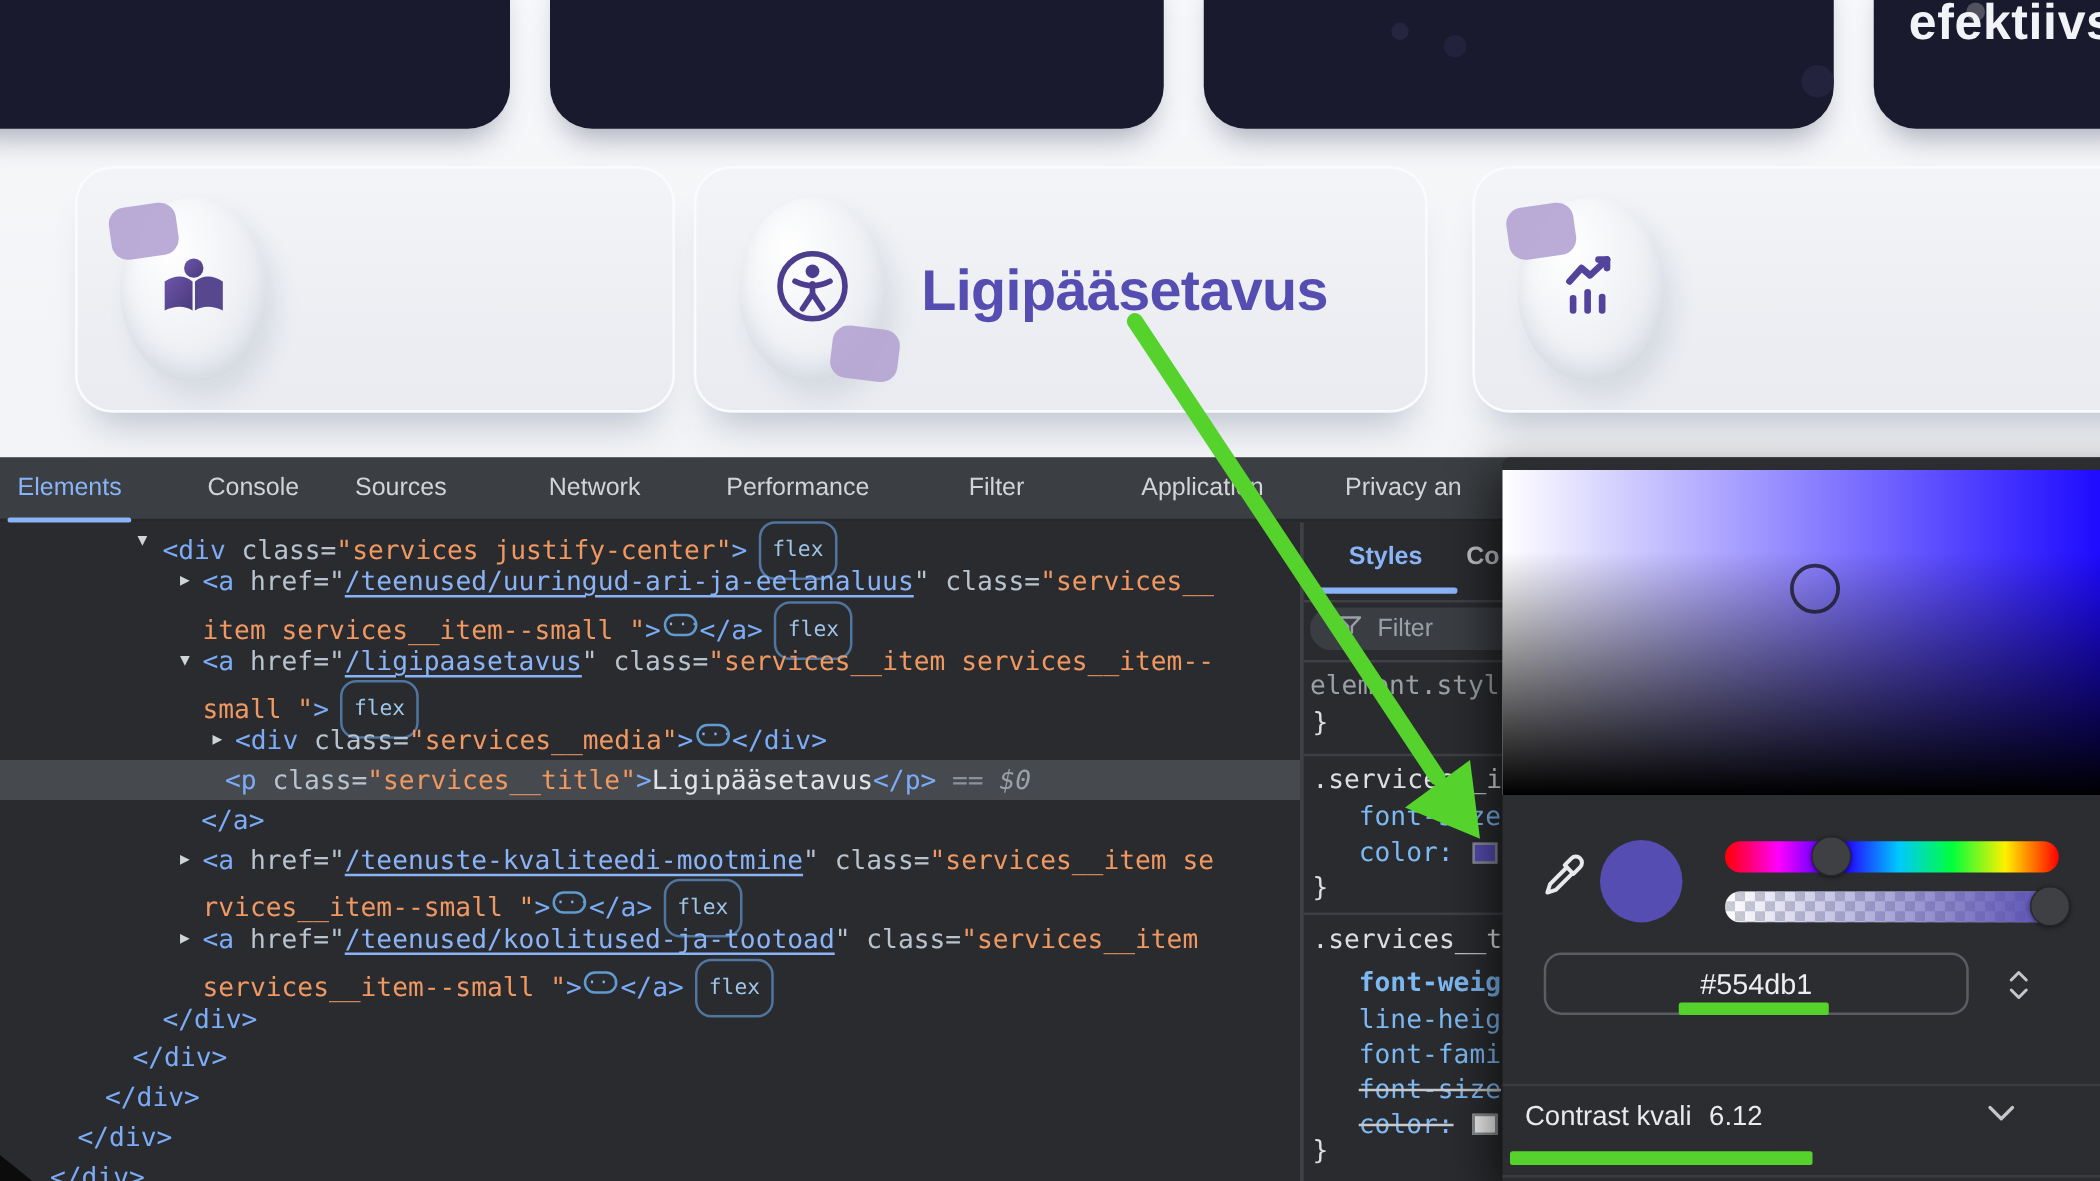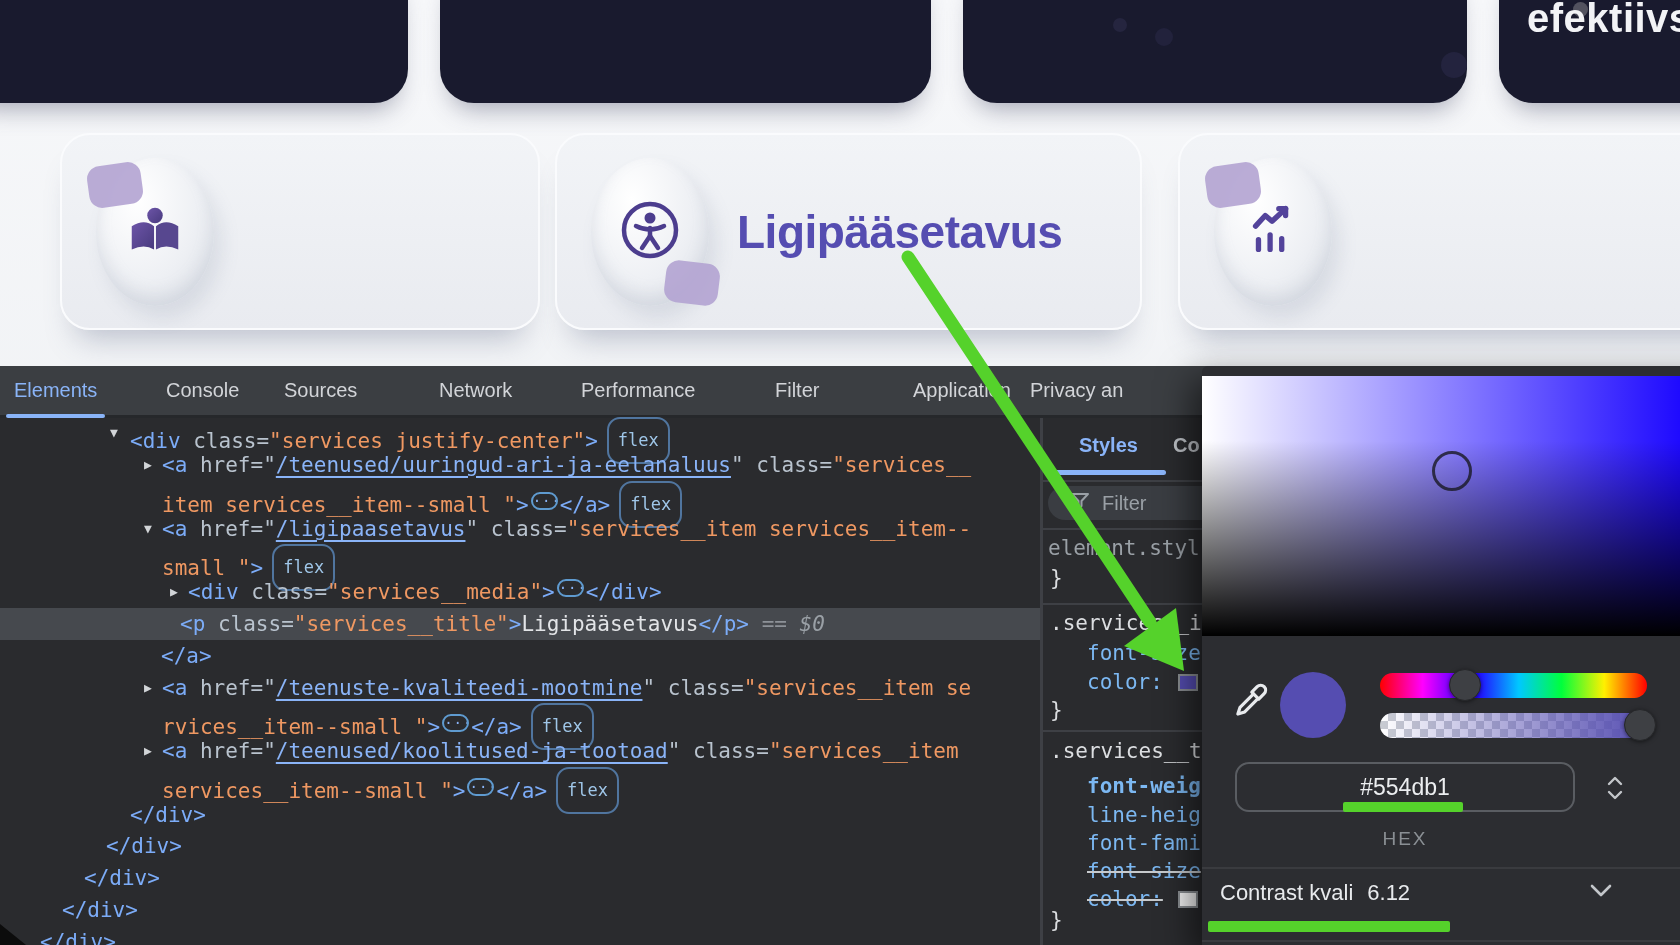--- a/index.html
+++ b/index.html
@@ -185,21 +185,21 @@
 
   <div class="devtools"></div>
   <div class="dt-tabbar">
       <div class="dt-tab active" style="left: 14px;">Elements</div>
       <div class="dt-tab" style="left: 166px;">Console</div>
       <div class="dt-tab" style="left: 284px;">Sources</div>
       <div class="dt-tab" style="left: 439px;">Network</div>
       <div class="dt-tab" style="left: 581px;">Performance</div>
       <div class="dt-tab" style="left: 775px;">Filter</div>
       <div class="dt-tab" style="left: 913px;">Application</div>
-      <div class="dt-tab" style="left: 1030px;">Privacy an</div>
+      <div class="dt-tab" style="left: 1076px;">Privacy an</div>
     </div>
   <div id="code-panel">
       <div class="code-line" style="top: 417px; padding-left: 130px;"><span class="mk" style="left: 110px;">▼</span><span class="tk-tag">&lt;div</span><span class="tk-attr"> class=</span><span class="tk-val">"services justify-center"</span><span class="tk-tag">&gt;</span><span class="badge">flex</span></div>
       <div class="code-line" style="top: 449px; padding-left: 162px;"><span class="mk" style="left: 144px;">▶</span><span class="tk-tag">&lt;a</span><span class="tk-attr"> href=</span><span class="tk-q">"</span><span class="tk-link">/teenused/uuringud-ari-ja-eelanaluus</span><span class="tk-q">"</span><span class="tk-attr"> class=</span><span class="tk-val">"services__</span></div>
       <div class="code-line" style="top: 481px; padding-left: 162px;"><span class="tk-val">item services__item--small "</span><span class="tk-tag">&gt;</span><span class="dots">···</span><span class="tk-tag">&lt;/a&gt;</span><span class="badge">flex</span></div>
       <div class="code-line" style="top: 513px; padding-left: 162px;"><span class="mk" style="left: 144px;">▼</span><span class="tk-tag">&lt;a</span><span class="tk-attr"> href=</span><span class="tk-q">"</span><span class="tk-link">/ligipaasetavus</span><span class="tk-q">"</span><span class="tk-attr"> class=</span><span class="tk-val">"services__item services__item--</span></div>
       <div class="code-line" style="top: 544px; padding-left: 162px;"><span class="tk-val">small "</span><span class="tk-tag">&gt;</span><span class="badge">flex</span></div>
       <div class="code-line" style="top: 576px; padding-left: 188px;"><span class="mk" style="left: 170px;">▶</span><span class="tk-tag">&lt;div</span><span class="tk-attr"> class=</span><span class="tk-val">"services__media"</span><span class="tk-tag">&gt;</span><span class="dots">···</span><span class="tk-tag">&lt;/div&gt;</span></div>
       <div class="code-line selected" style="top: 608px; padding-left: 180px;"><span class="tk-tag">&lt;p</span><span class="tk-attr"> class=</span><span class="tk-val">"services__title"</span><span class="tk-tag">&gt;</span><span class="tk-txt">Ligipääsetavus</span><span class="tk-tag">&lt;/p&gt;</span><span class="tk-eq"> == </span><span class="tk-dollar">$0</span></div>
       <div class="code-line" style="top: 640px; padding-left: 161px;"><span class="tk-tag">&lt;/a&gt;</span></div>
@@ -263,21 +263,20 @@
     <div class="knob alpha-knob"></div>
     <div class="hex-field">#554db1</div>
     <div class="stepper">
       <svg width="16" height="10" viewBox="0 0 16 10" fill="none" stroke="#c3c6ca" stroke-width="2.4" stroke-linecap="round" stroke-linejoin="round">
           <path d="M2 8 L8 2 L14 8"></path>
         </svg>
       <svg width="16" height="10" viewBox="0 0 16 10" fill="none" stroke="#c3c6ca" stroke-width="2.4" stroke-linecap="round" stroke-linejoin="round">
           <path d="M2 2 L8 8 L14 2"></path>
         </svg>
     </div>
-    <div class="hex-label">HEX</div>
     <div class="pk-div" style="top:501px;"></div>
     <div class="contrast-row">
       <span>Contrast kvali</span><span class="contrast-val">6.12</span>
     </div>
     <span class="chev">
       <svg width="22" height="14" viewBox="0 0 22 14" fill="none" stroke="#c3c6ca" stroke-width="2.6" stroke-linecap="round" stroke-linejoin="round">
           <path d="M2 2 L11 11 L20 2"></path>
         </svg>
     </span>
     <div class="pk-div" style="top:574px;"></div>

